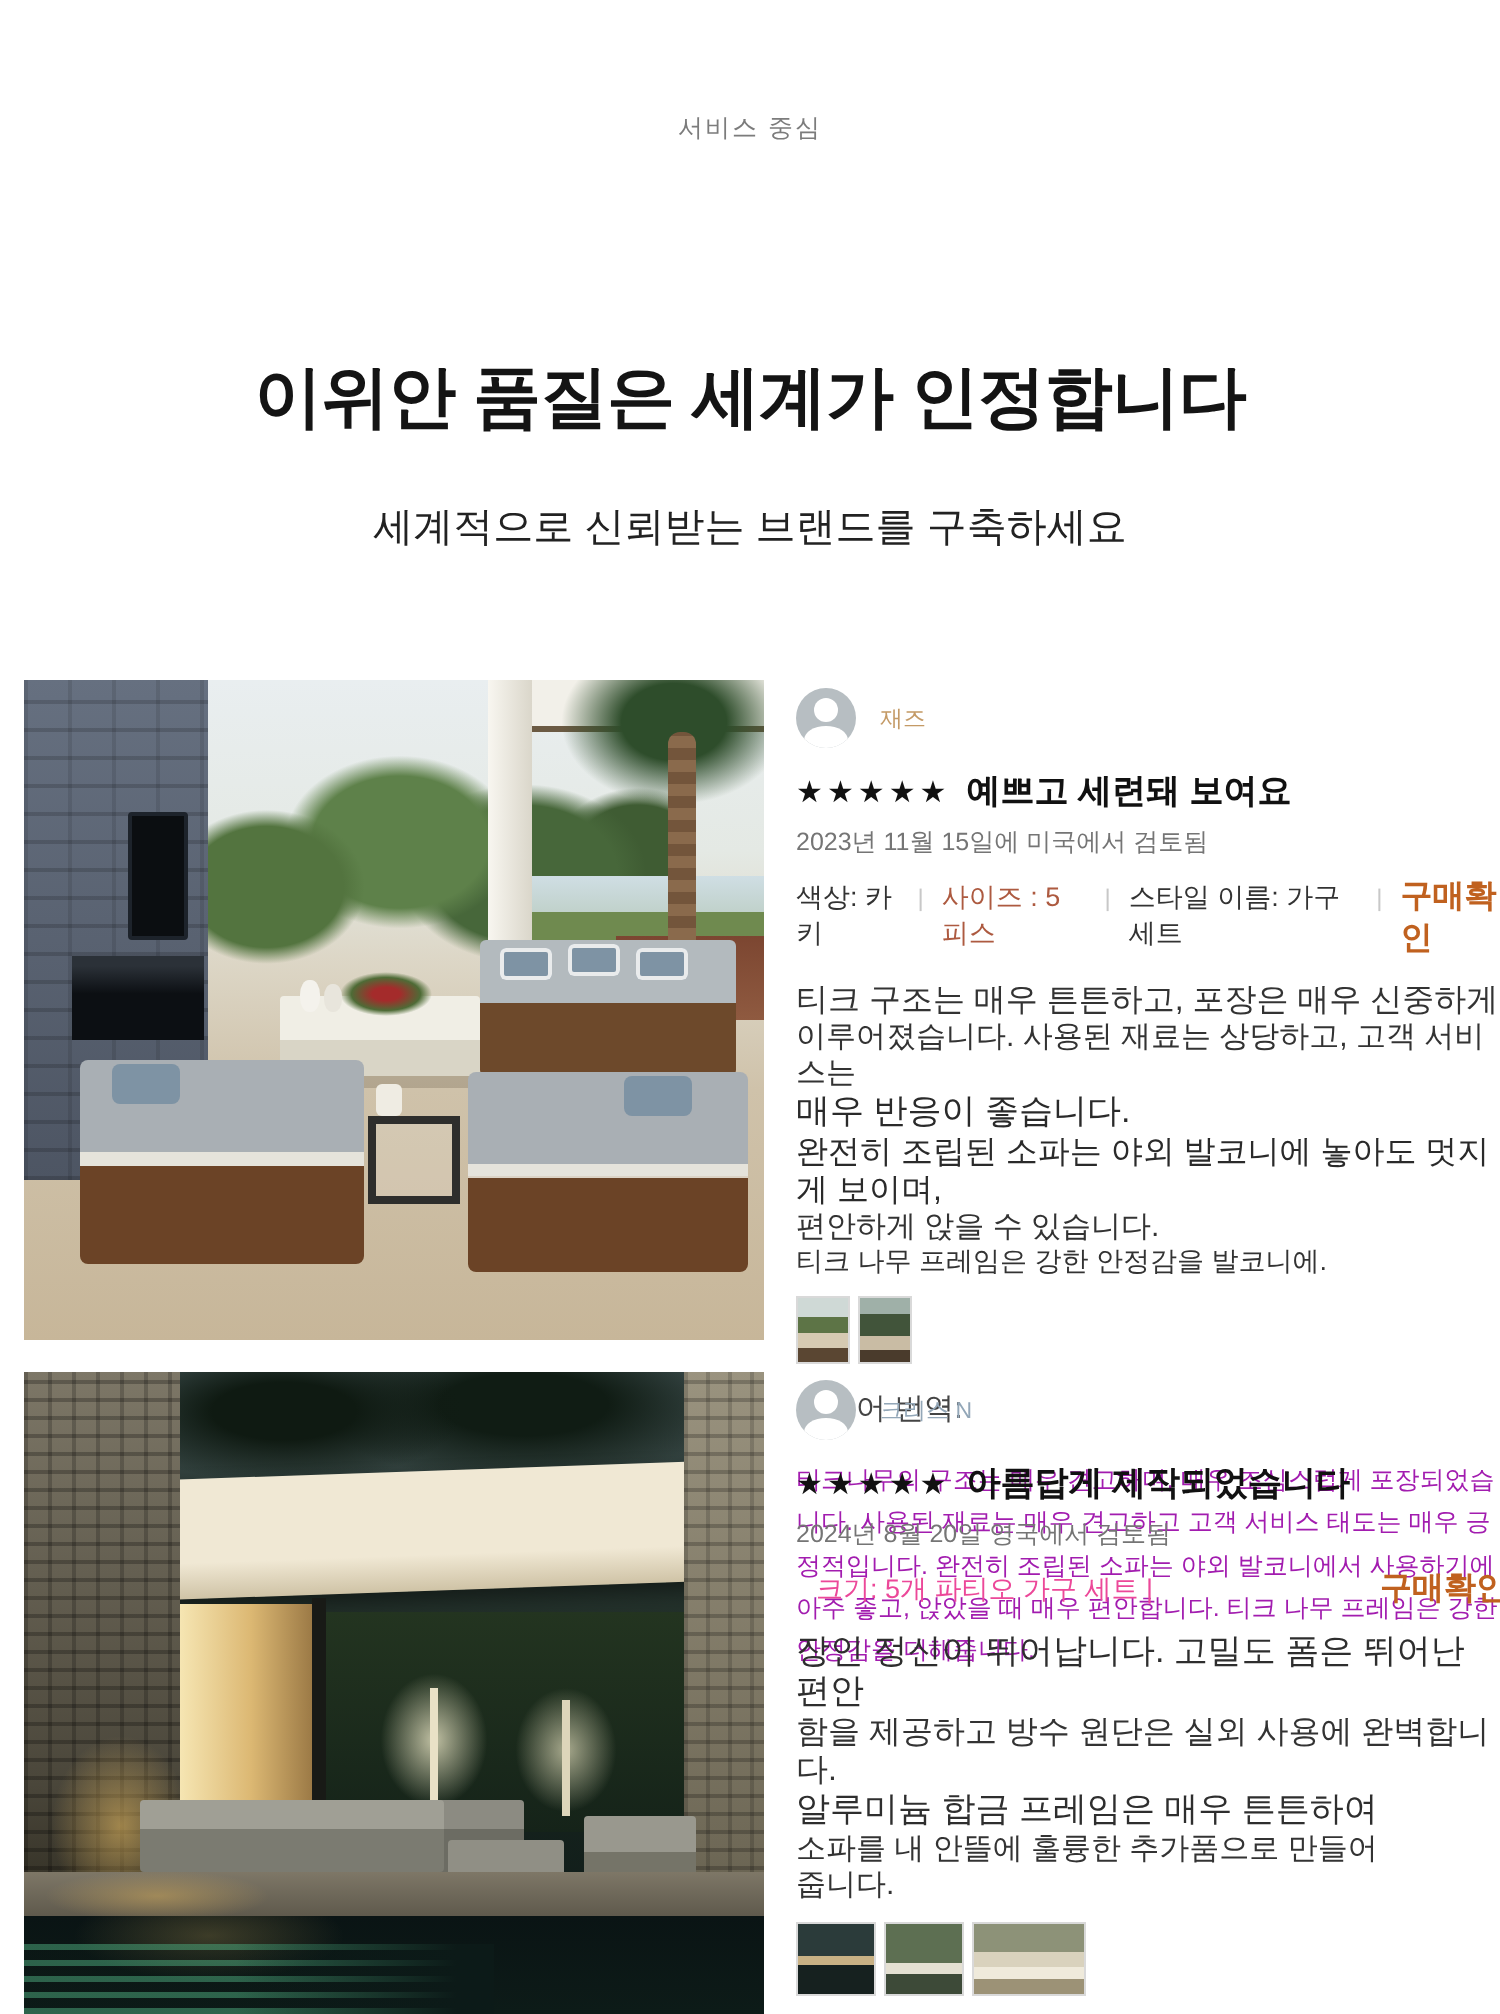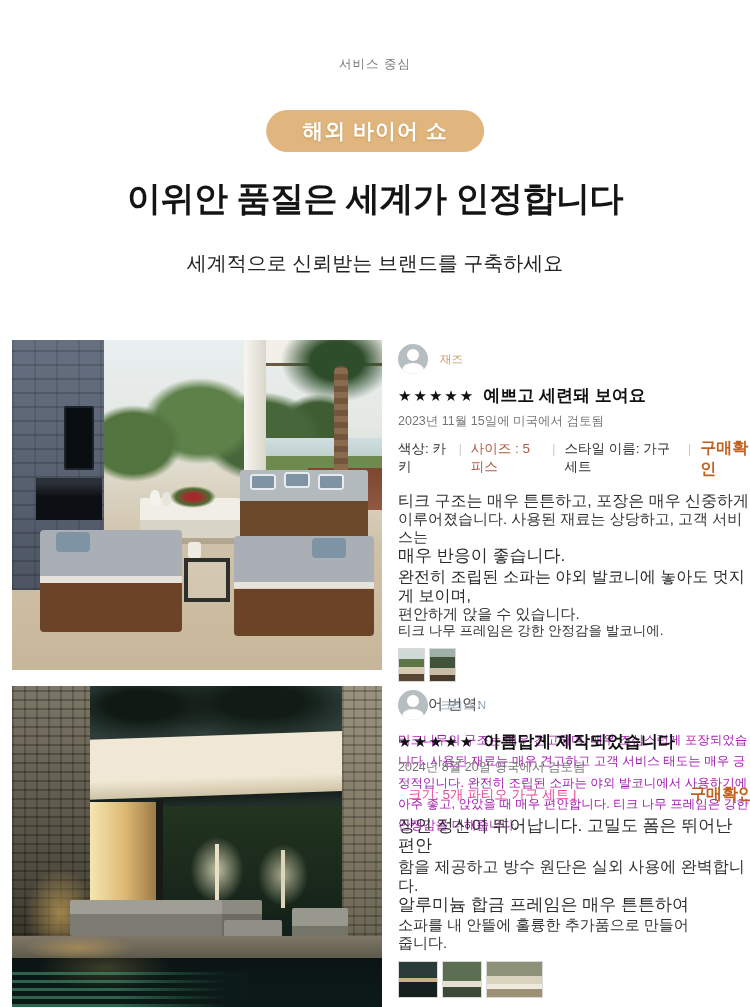--- a/index.html
+++ b/index.html
@@ -169,21 +169,20 @@
   .p2-steps { left:0; top:286px; width:235px; height:35px;
     background:linear-gradient(90deg,rgba(12,26,24,0) 45%,#0c1a18 92%),
                repeating-linear-gradient(180deg,rgba(72,160,118,.55) 0 3px,rgba(10,24,20,.25) 3px 8px); }
 </style>
 </head>
 <body>
 
 <div class="page">
 
   <div class="eyebrow">서비스 중심</div>
-  <div class="badge">해외 바이어 쇼</div>
   <h1 class="hero-title">이위안 품질은 세계가 인정합니다</h1>
   <div class="hero-sub">세계적으로 신뢰받는 브랜드를 구축하세요</div>
 
   <section class="row row1">
     <div class="photo photo1">
       <div class="p1-green"></div>
       <div class="p1-view"></div>
       <div class="p1-lawn"></div>
       <div class="p1-deck"></div>
       <div class="p1-wall"></div>

